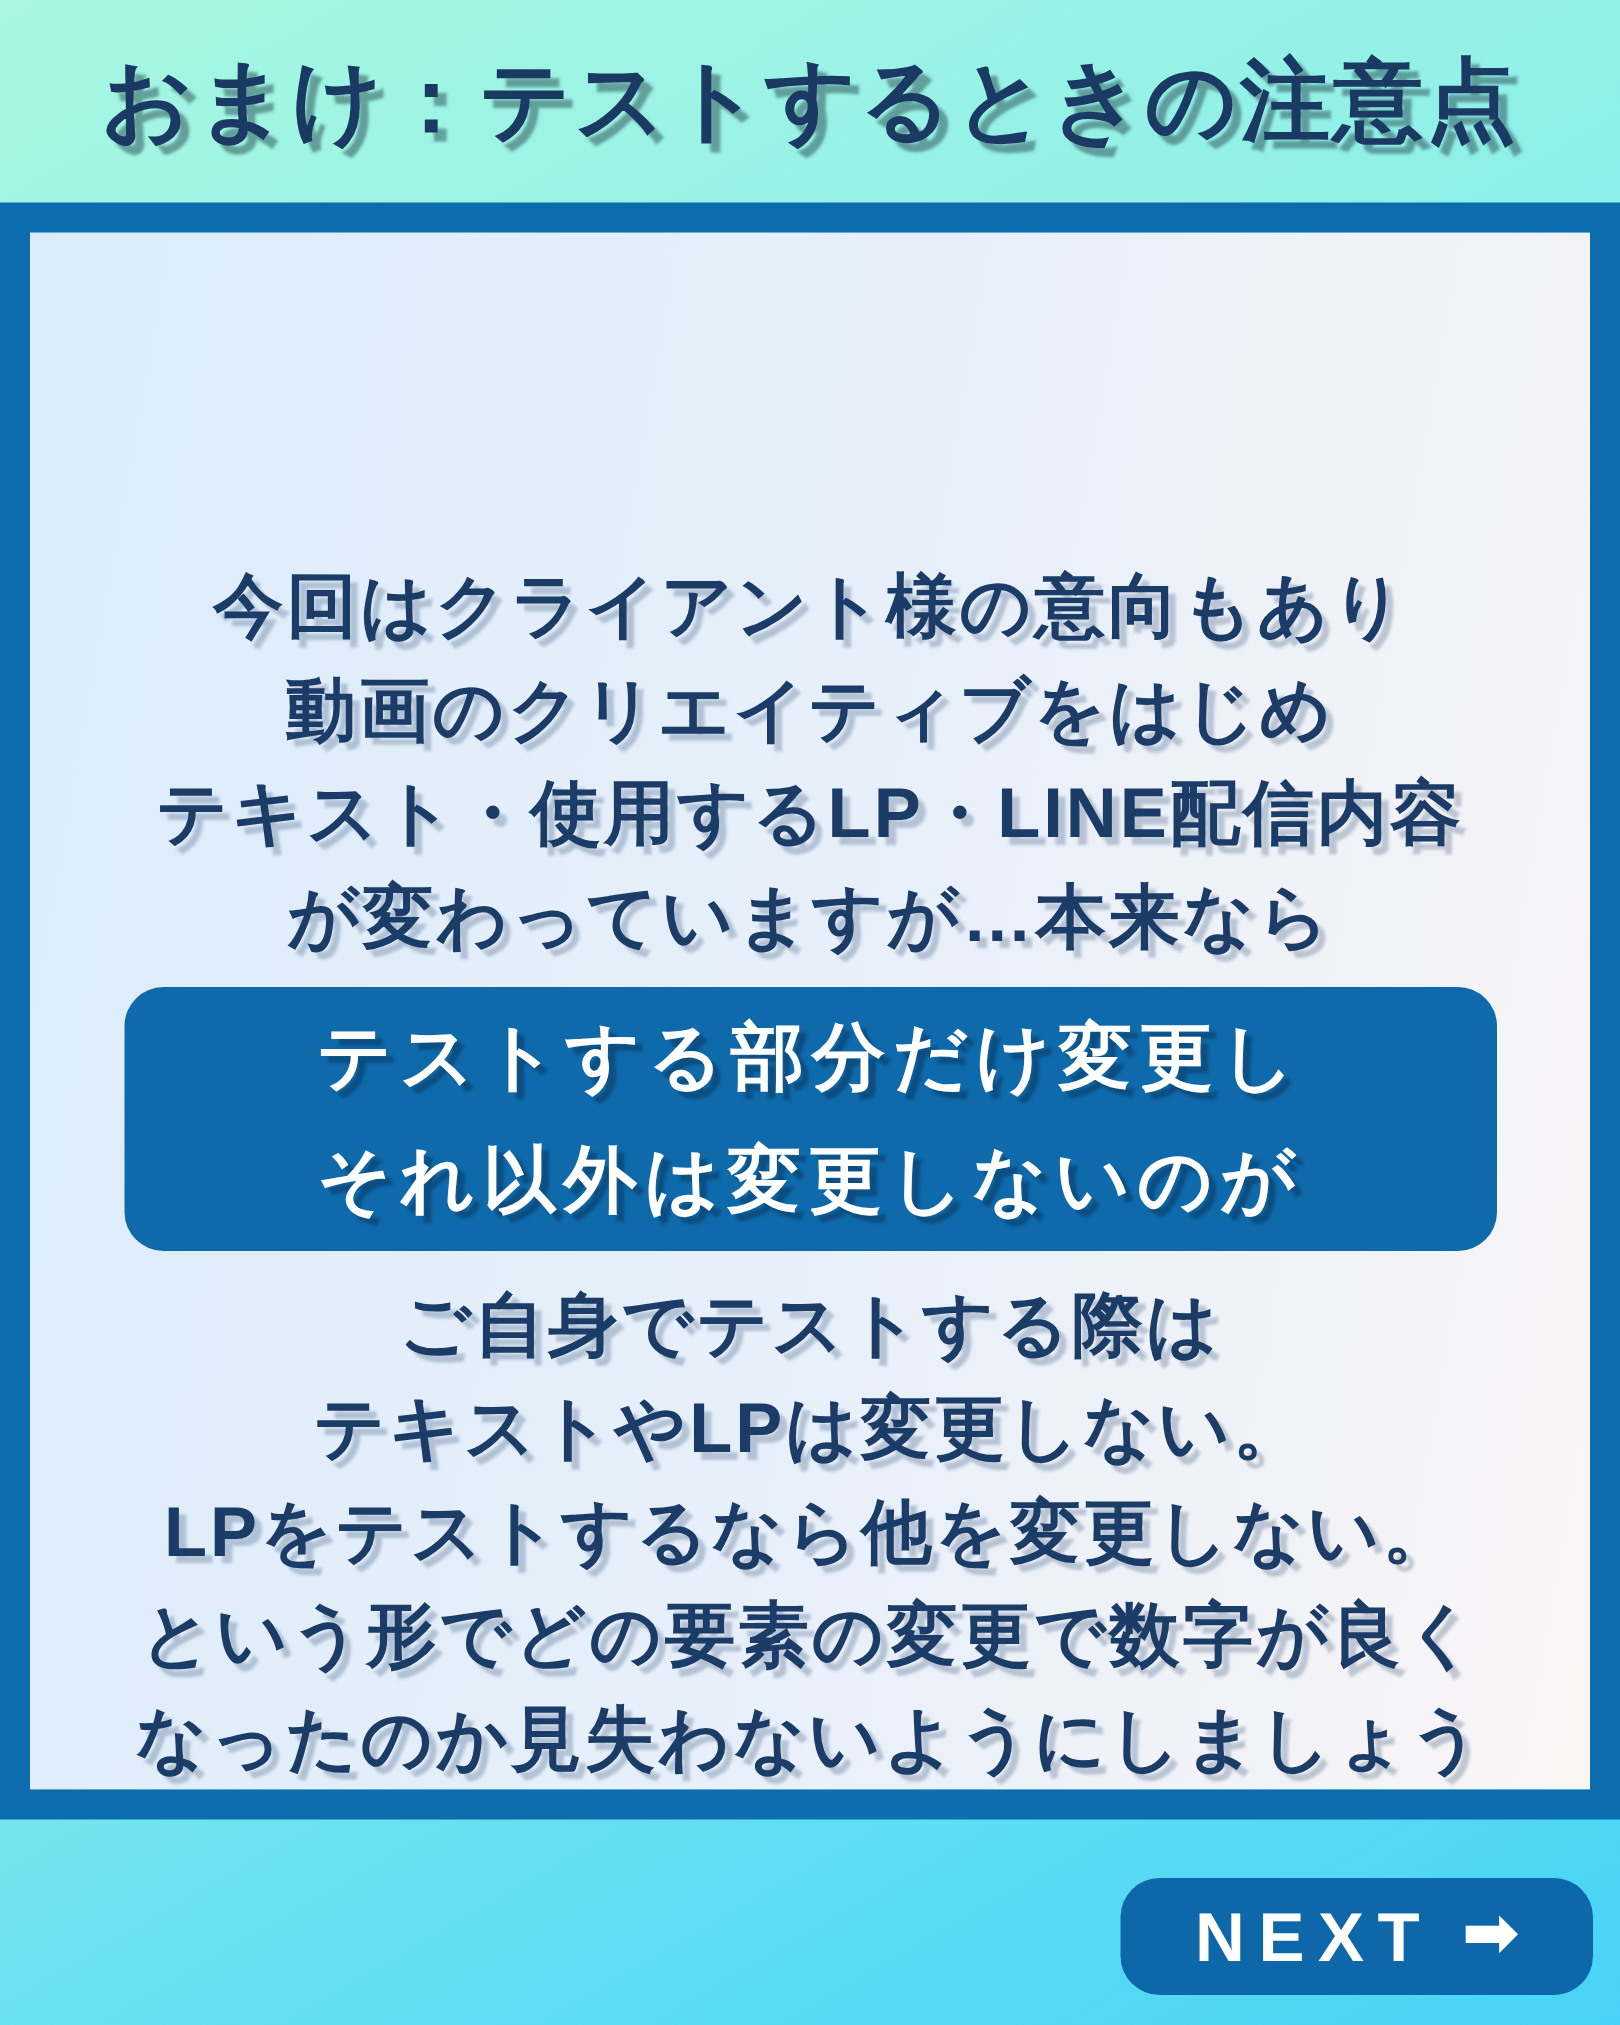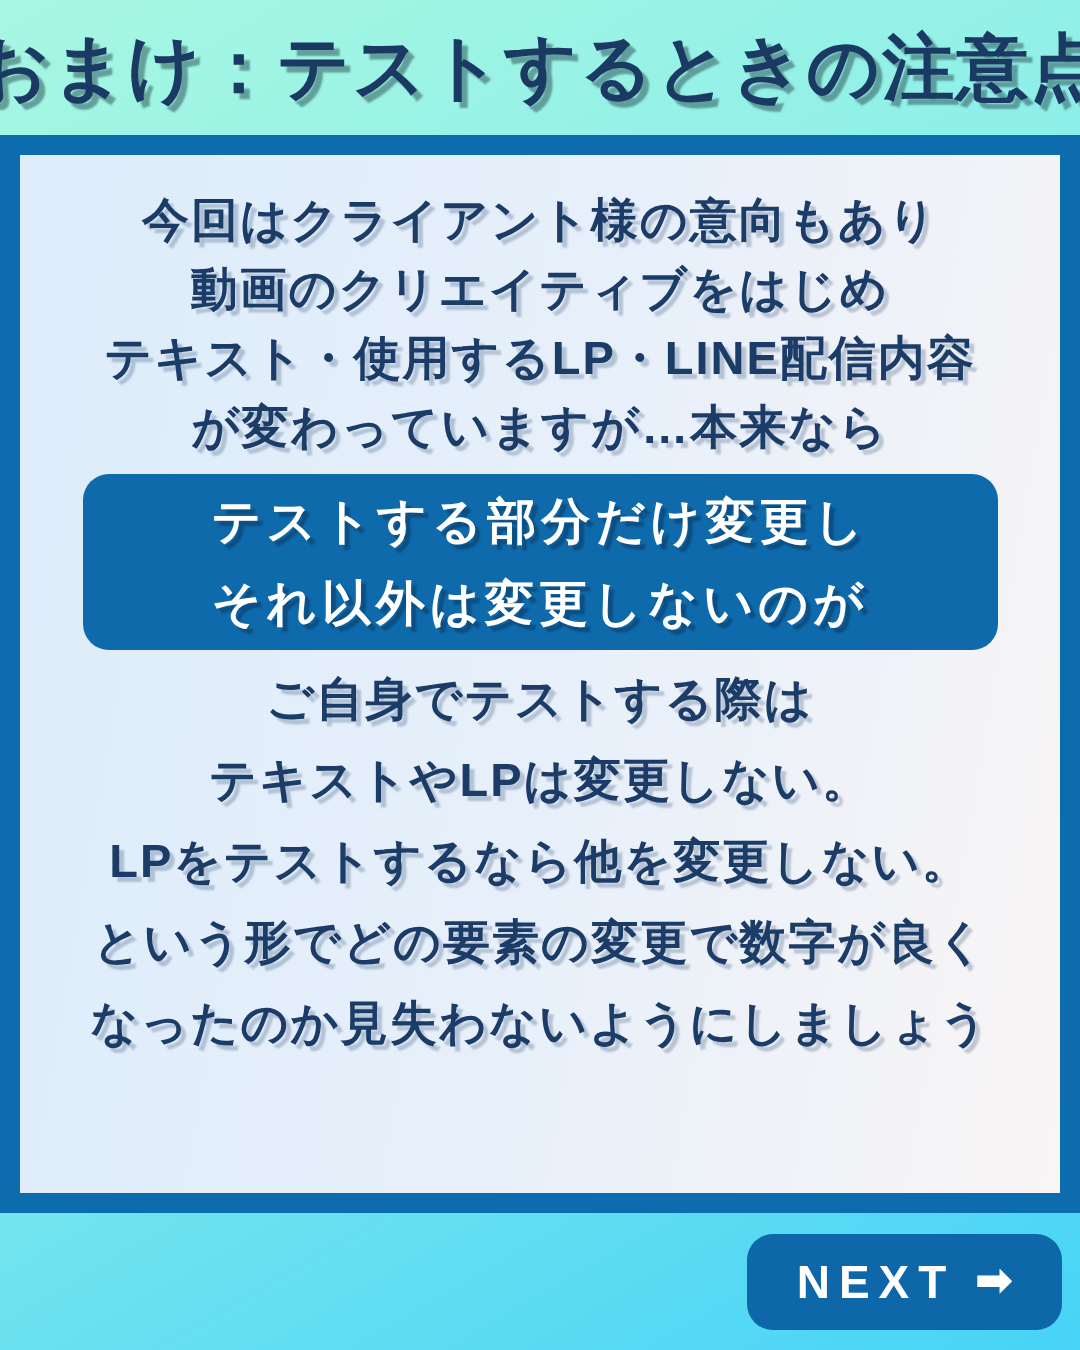--- a/index.html
+++ b/index.html
@@ -10,32 +10,32 @@
   }
   .page {
     position: relative;
     width: 1080px; height: 1350px;
     background: linear-gradient(150deg, #a7f7e1 0%, #8defe9 38%, #47d3f7 100%);
   }
   .title {
     position: absolute;
     top: 0; left: 0; right: 0; height: 135px;
     display: flex; align-items: center; justify-content: center;
-    font-size: 72px; font-weight: 900; letter-spacing: 2px;
+    font-size: 60px; font-weight: 900; letter-spacing: 2px;
     color: #1b3a63;
     text-shadow: 6px 6px 2px rgba(49, 90, 95, 0.55);
     white-space: nowrap;
   }
   .card {
     position: absolute;
     left: 0; right: 0; top: 135px; bottom: 137px;
     background: linear-gradient(100deg, #dcecfa 0%, #e8f0fa 55%, #f9f5f5 100%);
     border: 20px solid #0d6cad;
     box-sizing: border-box;
-    display: flex; flex-direction: column; align-items: center;
+    display: flex; flex-direction: column; align-items: center; justify-content: flex-end;
   }
   .para {
     display: flex; flex-direction: column; align-items: center;
     color: #1c3c68;
     font-size: 47px; font-weight: 800; letter-spacing: 2px;
     text-shadow: 5px 5px 2px rgba(28, 60, 104, 0.25);
     white-space: nowrap;
   }
   .para .line { line-height: 69px; }
   .para-top { margin-top: 30px; }
@@ -45,25 +45,25 @@
     border-radius: 26px;
     background: #0e6aab;
     display: flex; flex-direction: column; align-items: center; justify-content: center;
     padding: 6px 0;
     color: #ffffff;
     font-size: 49px; font-weight: 800; letter-spacing: 5px;
     text-shadow: 5px 5px 2px rgba(10, 45, 80, 0.45);
     white-space: nowrap;
   }
   .highlight-box .line { line-height: 82px; }
-  .para-bottom { margin-top: 14px; gap: 12px; }
+  .para-bottom { margin-top: 14px; }
   .next-button {
     position: absolute;
     right: 18px; bottom: 20px;
-    width: 315px; height: 96px;
+    width: 315px; height: 78px;
     border-radius: 26px;
     background: #0e67a9;
     border: none;
     display: flex; align-items: center; justify-content: center;
     gap: 20px;
     color: #ffffff;
     cursor: pointer;
   }
   .next-label {
     font-size: 46px; font-weight: 900; letter-spacing: 9px;

